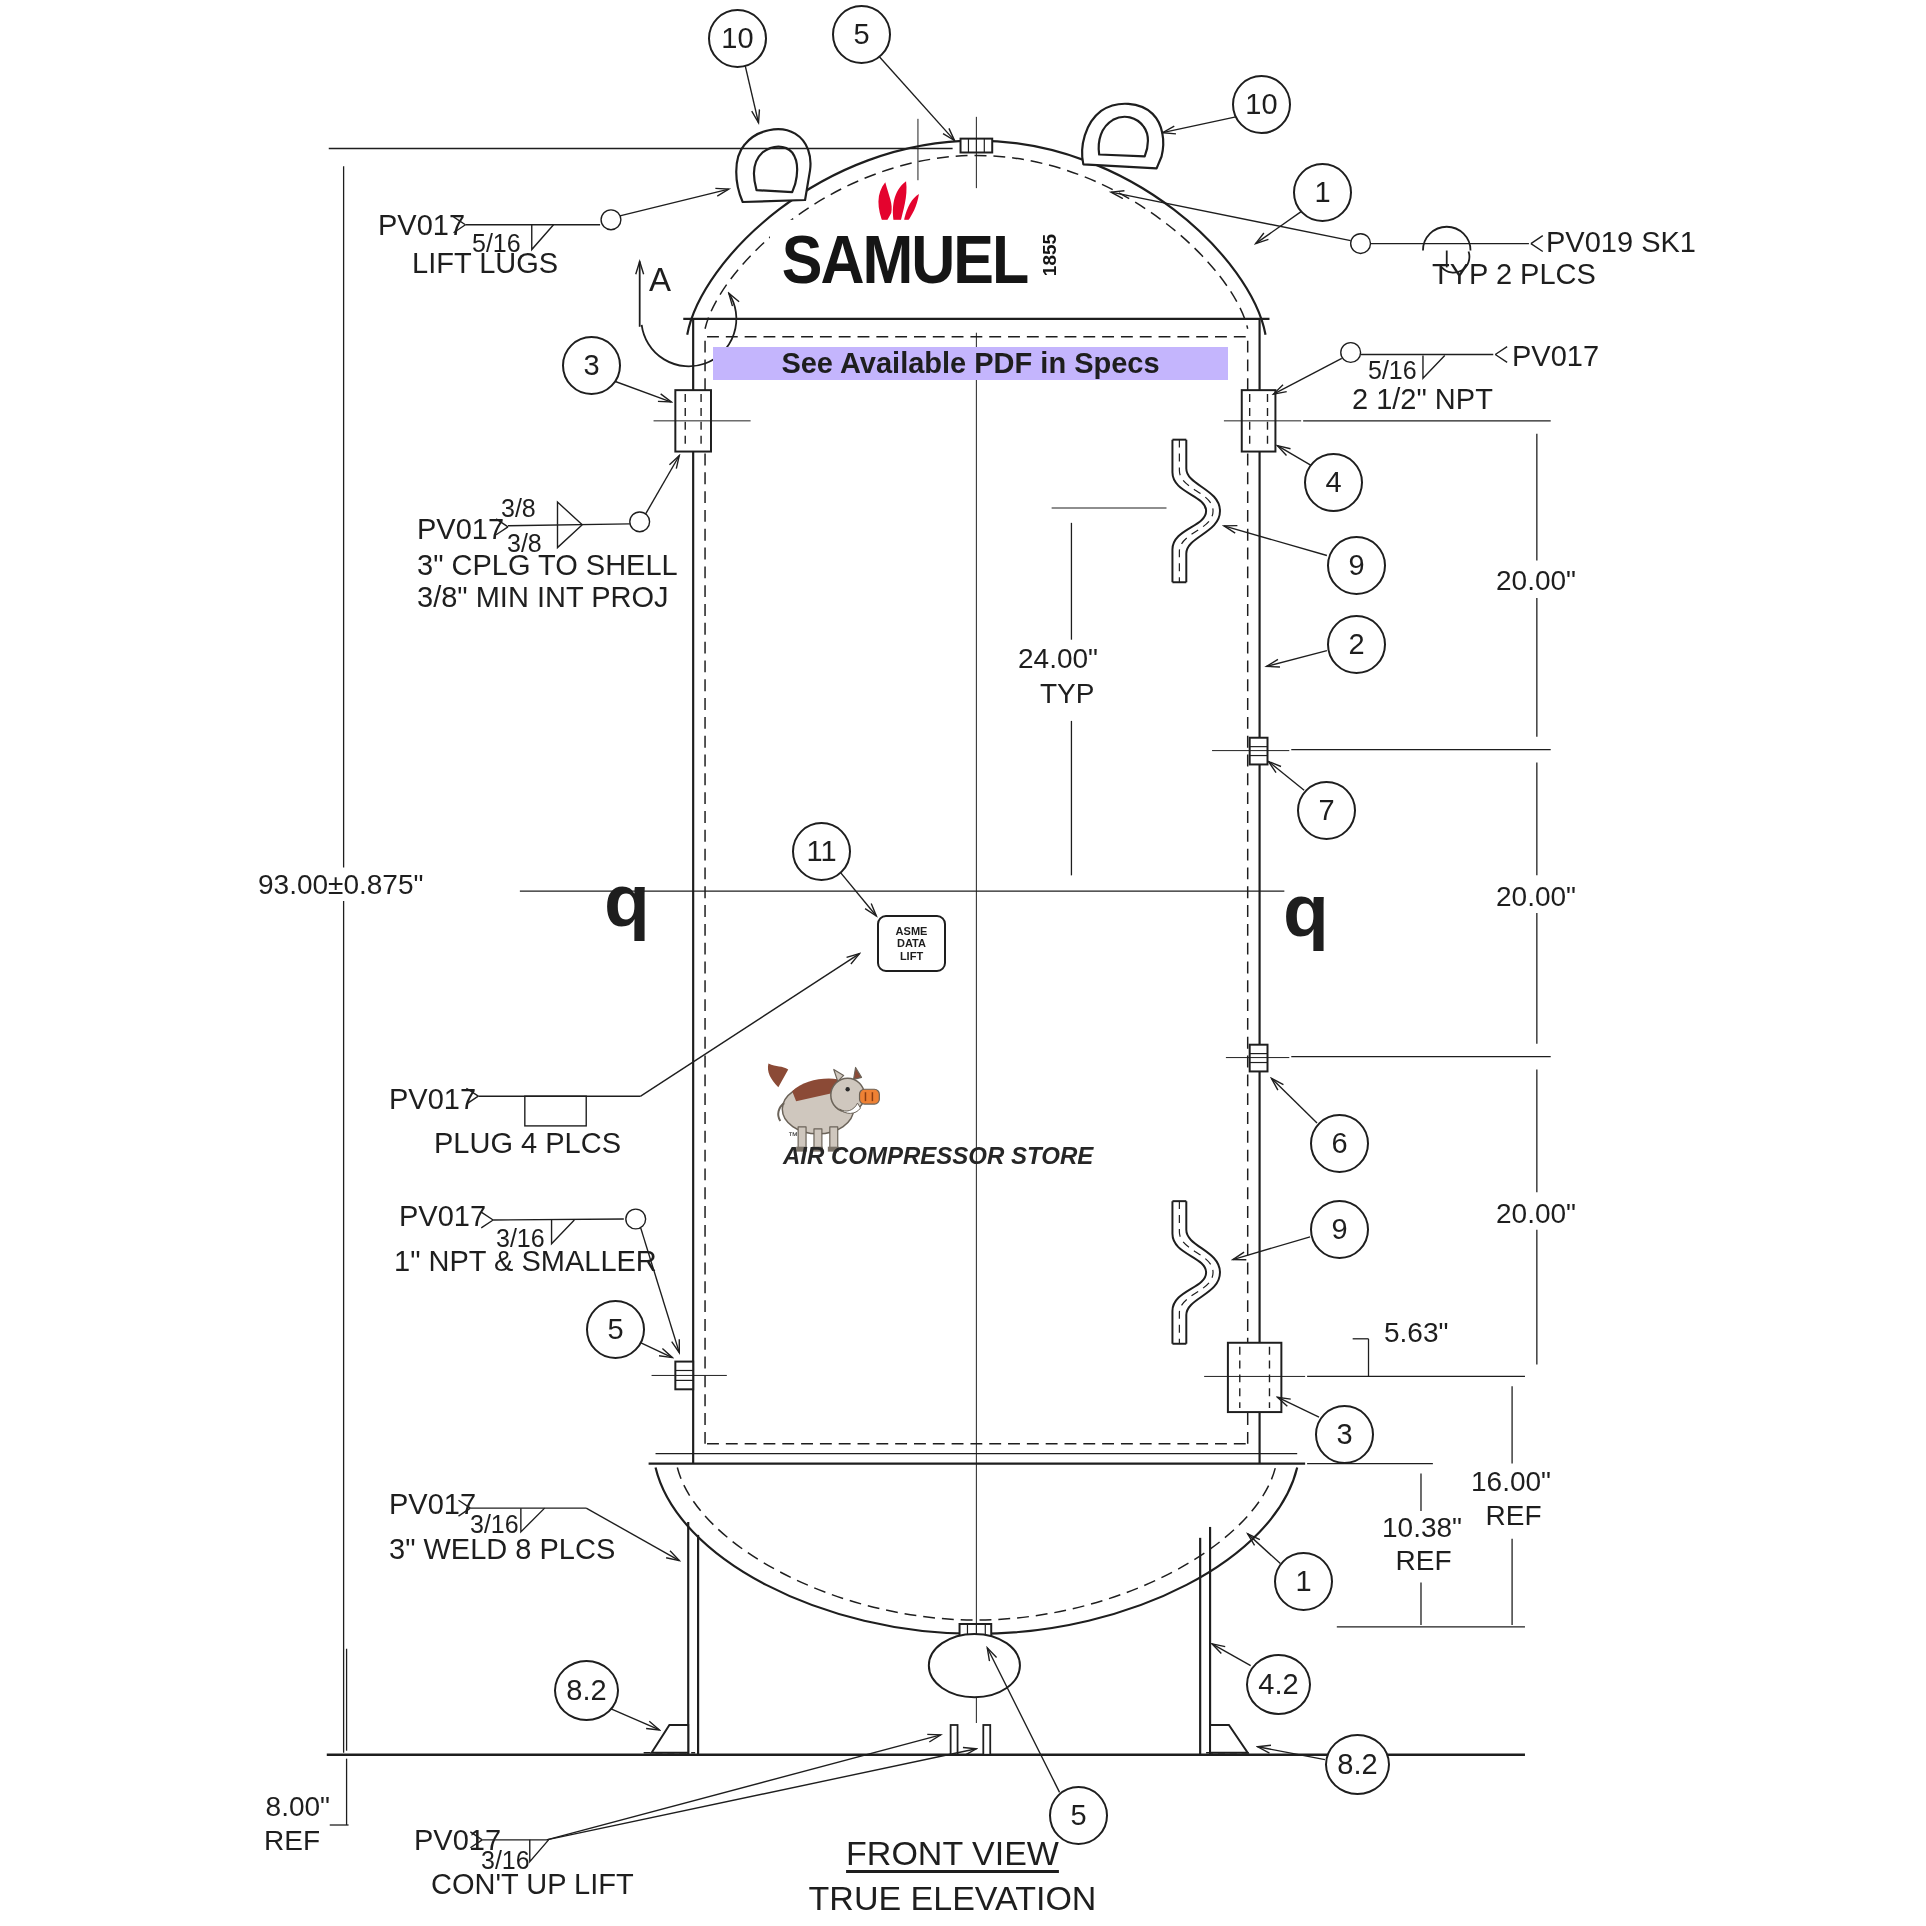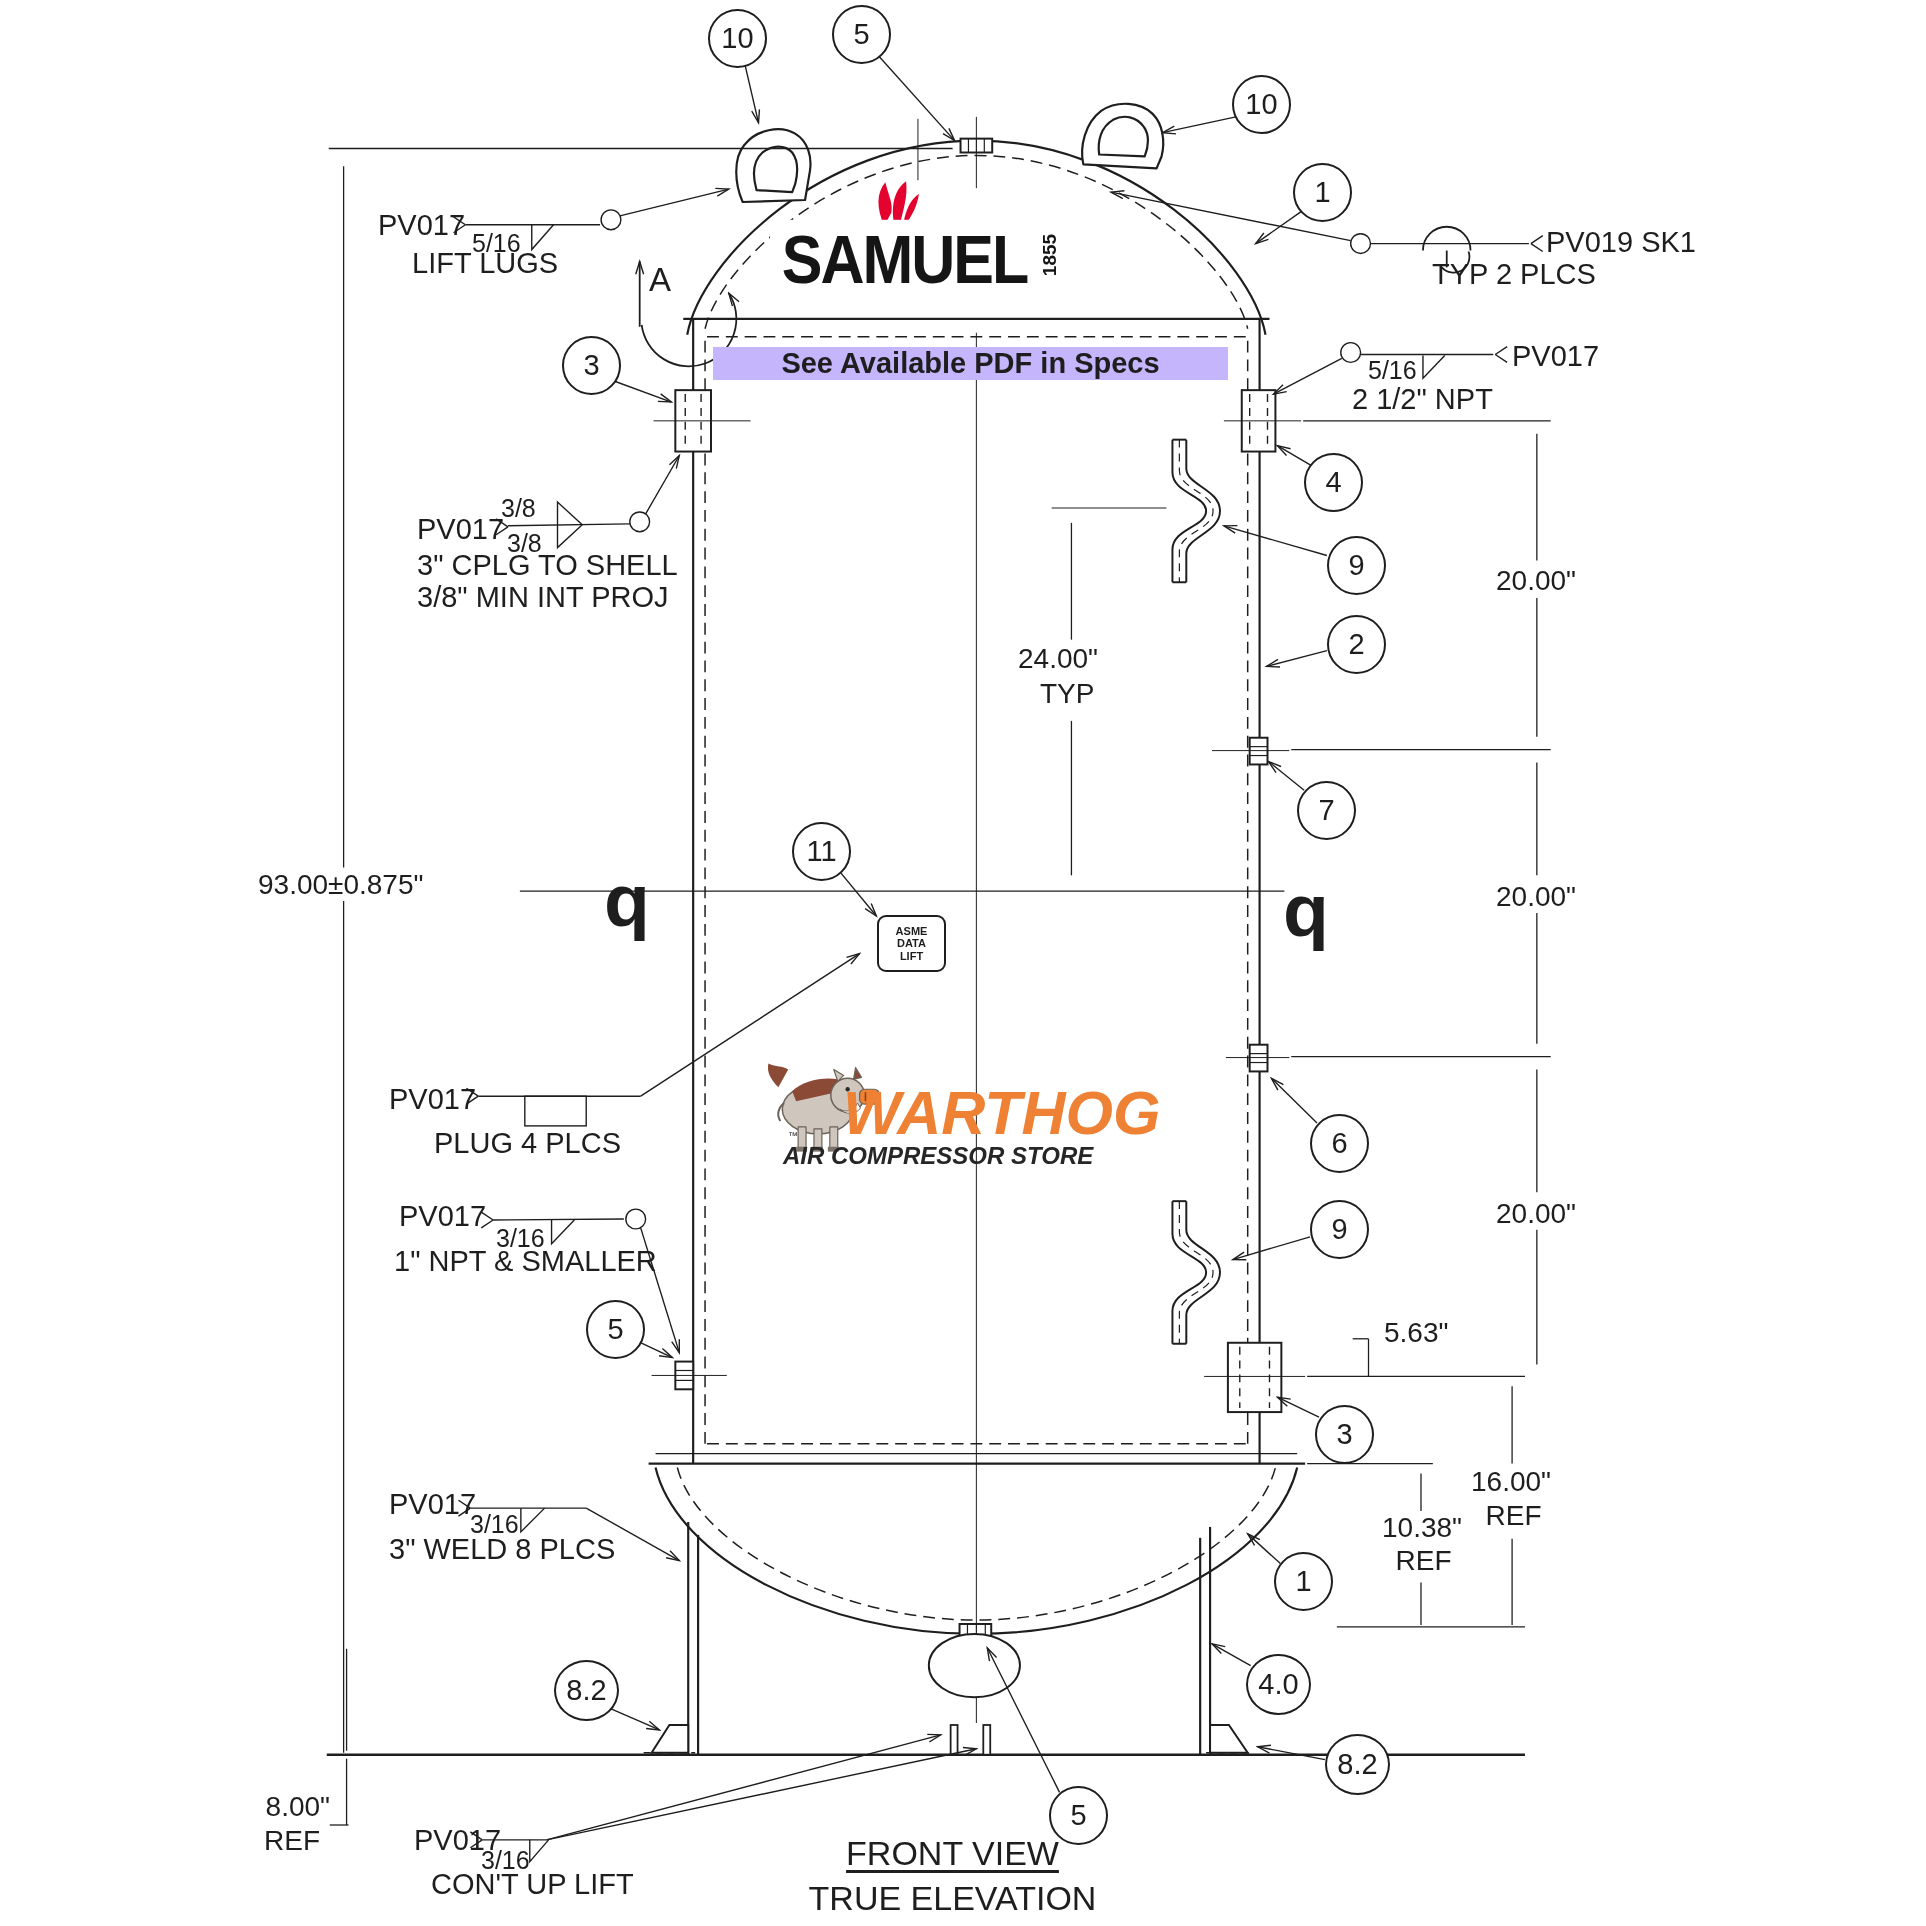--- a/index.html
+++ b/index.html
@@ -294,29 +294,28 @@
 <div class="balloon" style="left:1304px;top:453px">4</div>
 <div class="balloon" style="left:1327px;top:536px">9</div>
 <div class="balloon" style="left:1327px;top:615px">2</div>
 <div class="balloon" style="left:1297px;top:781px">7</div>
 <div class="balloon" style="left:792px;top:822px">11</div>
 <div class="balloon" style="left:1310px;top:1114px">6</div>
 <div class="balloon" style="left:1310px;top:1200px">9</div>
 <div class="balloon" style="left:586px;top:1300px">5</div>
 <div class="balloon" style="left:1315px;top:1405px">3</div>
 <div class="balloon" style="left:1274px;top:1552px">1</div>
-<div class="balloon wide" style="left:1246px;top:1654px">4.0</div>
+<div class="balloon wide" style="left:1246px;top:1654px">4.2</div>
 <div class="balloon wide" style="left:554px;top:1660px">8.2</div>
 <div class="balloon wide" style="left:1325px;top:1734px">8.2</div>
 <div class="balloon" style="left:1049px;top:1786px">5</div>
 
 <div class="samuel">SAMUEL</div>
 <div class="year">1855</div>
 <div class="specnote">See Available PDF in Specs</div>
-<div class="warthog">WARTHOG</div>
 <div class="wtag">AIR COMPRESSOR STORE</div>
 <div class="tm">™</div>
 
 <div class="plate">
   <div>ASME</div>
   <div>DATA</div>
   <div>LIFT</div>
 </div>
 
 <div class="lbl" style="left:378px;top:210px">PV017</div>

